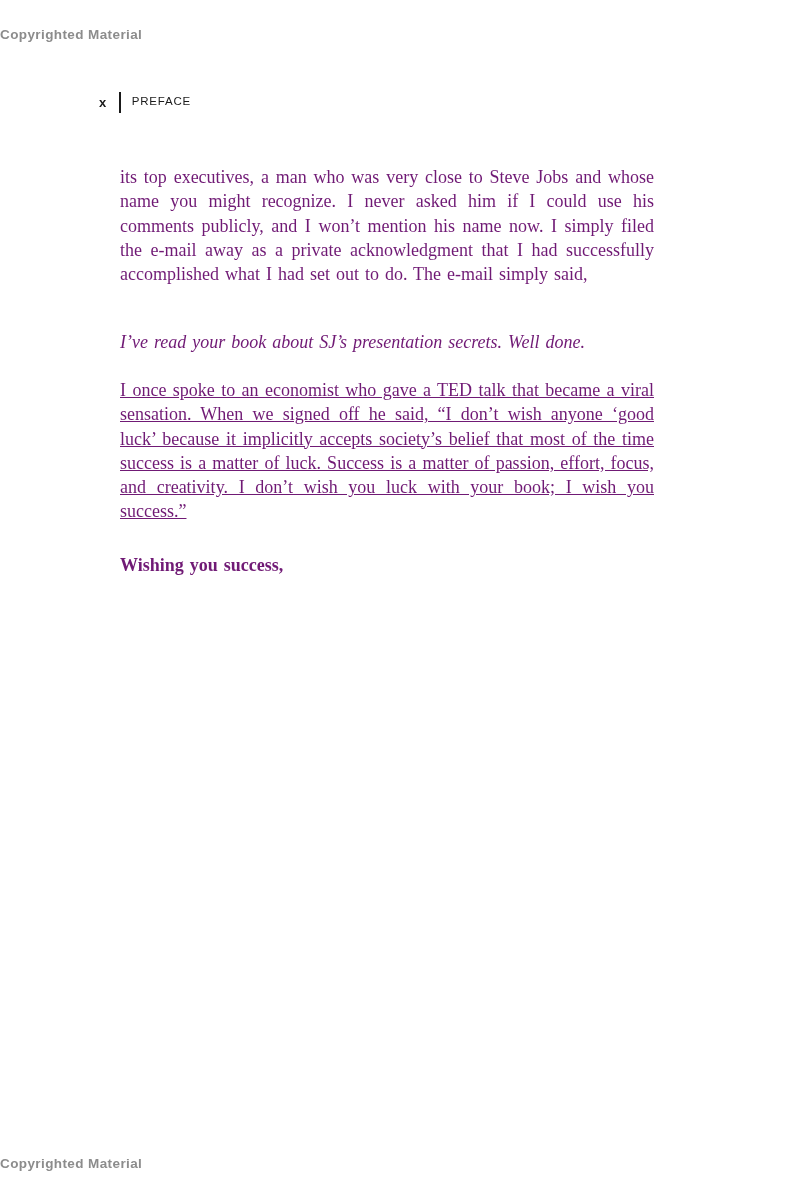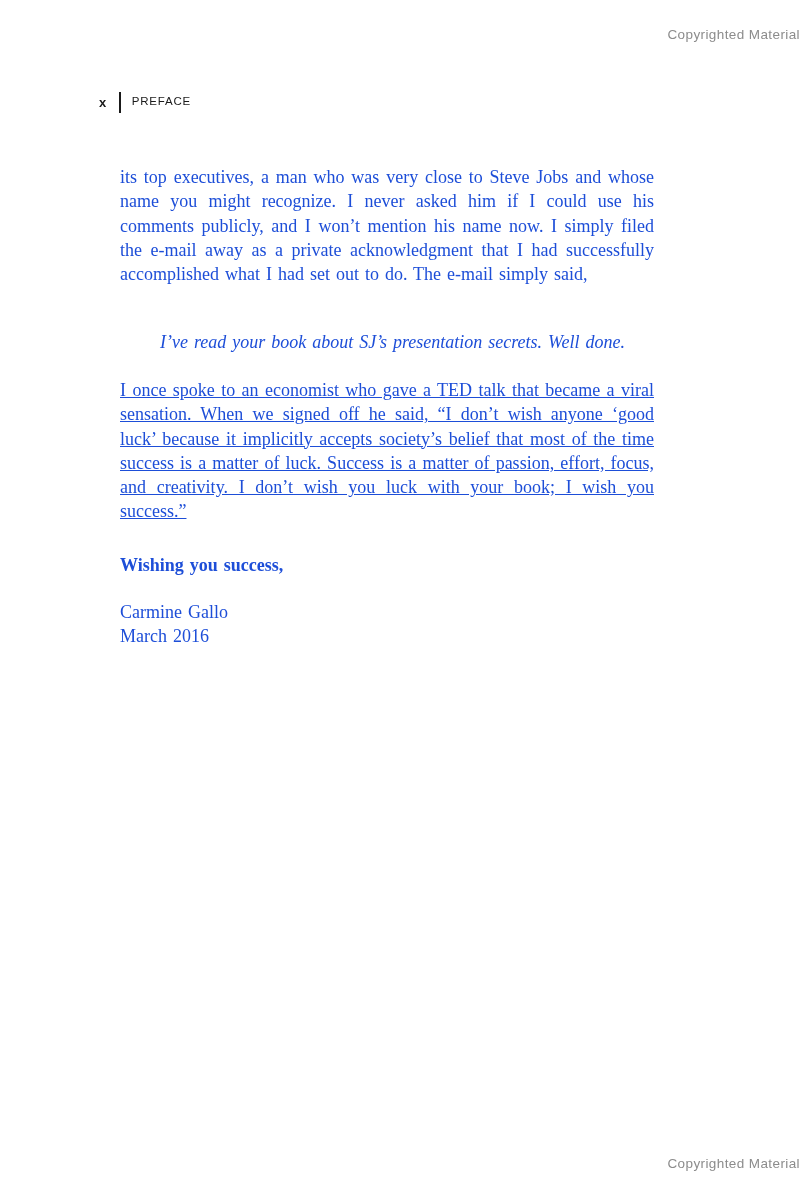--- a/index.html
+++ b/index.html
@@ -12,23 +12,23 @@
     width: 800px;
     height: 1200px;
     background: #ffffff;
     overflow: hidden;
     font-family: "Liberation Serif", serif;
   }
   .watermark {
     position: absolute;
     left: 0;
     right: 0;
-    text-align: right;
+    text-align: left;
     font-family: "Liberation Sans", sans-serif;
-    font-weight: 400;
+    font-weight: 700;
     font-size: 13.5px;
     letter-spacing: 0.4px;
     color: #8c8c8c;
   }
   .watermark.top    { top: 27px; }
   .watermark.bottom { top: 1156px; }
 
   .running-header {
     position: absolute;
     left: 99px;
@@ -54,27 +54,27 @@
     font-size: 11.5px;
     letter-spacing: 0.8px;
     line-height: 1;
   }
 
   .text-block {
     position: absolute;
     left: 120px;
     width: 534px;
     margin: 0;
-    color: #1d4ed8;
+    color: #701a75;
     font-size: 18px;
     line-height: 24.3px;
     word-spacing: 1.5px;
   }
   .justified { text-align: justify; }
-  .quote     { font-style: italic; margin-left: 40px; }
+  .quote     { font-style: italic; }
 
   .para-1    { top: 165px; }
   .quote     { top: 330px; }
   .para-2    { top: 378px; text-decoration: underline; }
   .closing   { top: 553px; font-weight: bold; }
   .signature { top: 600px; }
   .sig-line  { margin: 0; }
 </style>
 </head>
 <body>
@@ -90,20 +90,16 @@
   </div>
 
   <p class="text-block justified para-1">its top executives, a man who was very close to Steve Jobs and whose name you might recognize. I never asked him if I could use his comments publicly, and I won’t mention his name now. I simply filed the e-mail away as a private acknowledgment that I had successfully accomplished what I had set out to do. The e-mail simply said,</p>
 
   <p class="text-block quote">I’ve read your book about SJ’s presentation secrets. Well done.</p>
 
   <p class="text-block justified para-2">I once spoke to an economist who gave a TED talk that became a viral sensation. When we signed off he said, “I don’t wish anyone ‘good luck’ because it implicitly accepts society’s belief that most of the time success is a matter of luck. Success is a matter of passion, effort, focus, and creativity. I don’t wish you luck with your book; I wish you success.”</p>
 
   <p class="text-block closing">Wishing you success,</p>
 
-  <div class="text-block signature">
-    <p class="sig-line">Carmine Gallo</p>
-    <p class="sig-line">March 2016</p>
-  </div>
 
   <div class="watermark bottom">Copyrighted Material</div>
 
 </div>
 
 </body></html>

